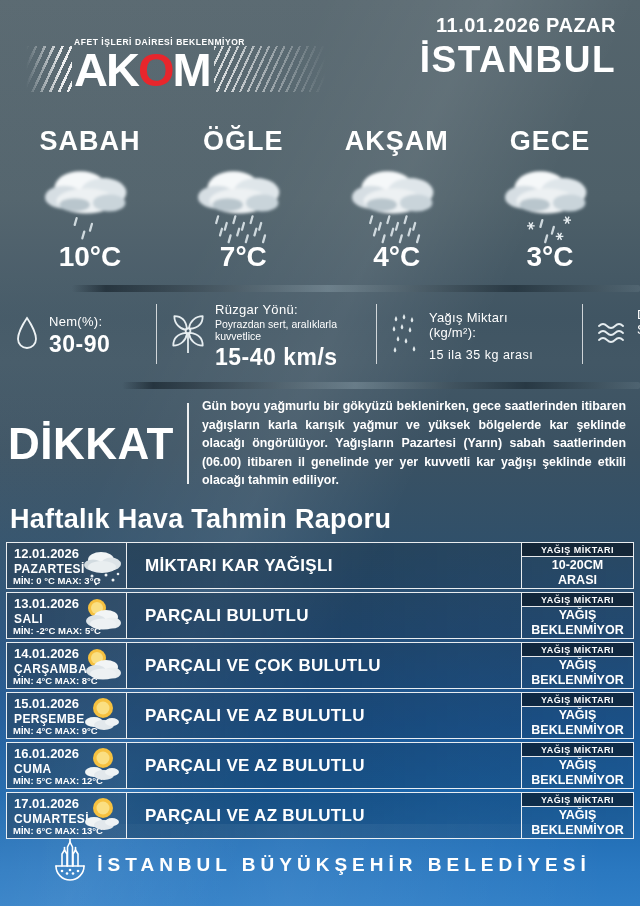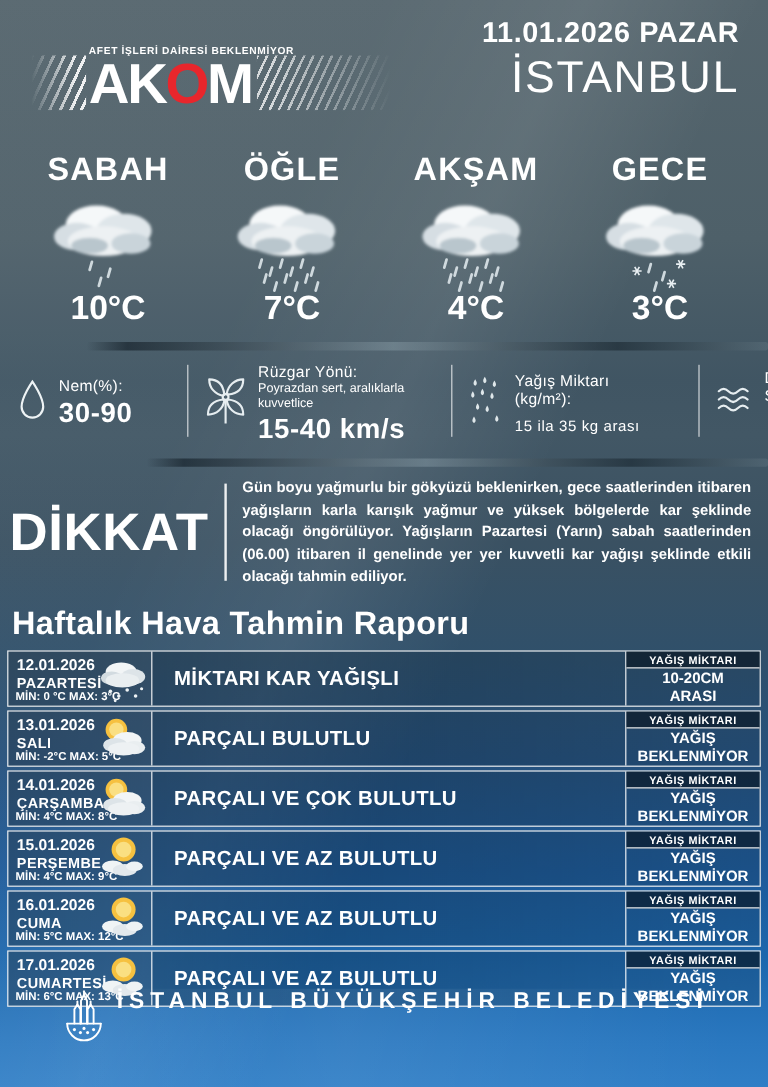--- a/index.html
+++ b/index.html
@@ -27,22 +27,22 @@
     -webkit-mask-image:linear-gradient(90deg, transparent, #000 80%); mask-image:linear-gradient(90deg, transparent, #000 80%);
   }
   .stripes.r {
     width:118px; margin-left:4px;
     background:repeating-linear-gradient(115deg, rgba(255,255,255,0.75) 0 2px, rgba(255,255,255,0) 2px 7px);
     -webkit-mask-image:linear-gradient(90deg, #000 10%, transparent 95%); mask-image:linear-gradient(90deg, #000 10%, transparent 95%);
   }
   .akom-word { font-size:47px; font-weight:900; letter-spacing:-2px; line-height:1; }
   .akom-word .o { color:#e8262c; }
   .hdr-right { position:absolute; right:24px; top:14px; text-align:right; }
-  .hdr-date { font-size:24px; font-weight:800; letter-spacing:0.5px; }
-  .hdr-city { font-size:37px; font-weight:400; letter-spacing:1.5px; margin-top:2px;margin-left:24px; }
+  .hdr-date { font-size:20px; font-weight:800; letter-spacing:0.5px; }
+  .hdr-city { font-size:37px; font-weight:700; letter-spacing:1.5px; margin-top:2px;margin-left:24px; }
 
   
   .daily { display:flex; justify-content:space-between; padding:14px 14px 0 14px; }
   .period { width:152px; text-align:center; }
   .p-label { font-size:27px; font-weight:800; letter-spacing:1px; }
   .p-icon { width:122px; height:88px; margin:0 auto; }
   .p-icon svg { width:100%; height:100%; }
   .p-temp { font-size:28px; font-weight:800; margin-top:-4px; }
 
   .shine { height:7px; border-radius:2px;
@@ -81,21 +81,21 @@
   .wicon svg { width:100%; height:100%; }
   .wdesc { display:flex; align-items:center; padding-left:18px; font-size:17px; font-weight:800; letter-spacing:0.3px; }
   .wprec { display:flex; flex-direction:column; border-left:1px solid rgba(255,255,255,0.9); }
   .ph { background:rgba(6,16,26,0.6); border-bottom:1px solid rgba(255,255,255,0.9);
        font-size:9px; font-weight:800; letter-spacing:0.5px; text-align:center; padding:2px 0 1px; }
   .pv { flex:1; display:flex; align-items:center; justify-content:center; text-align:center;
        font-size:12.5px; font-weight:800; line-height:1.2; padding:0 10px; }
 
   
   .footer { position:absolute; left:0; right:0; bottom:0; height:82px;
-    display:flex; justify-content:center; gap:6px;
+    display:flex; align-items:center; justify-content:center; gap:6px;
     background:linear-gradient(90deg, rgba(255,255,255,0) 5%, rgba(255,255,255,0.07) 45%, rgba(255,255,255,0) 95%); }
   .f-text { font-size:19px; font-weight:800; letter-spacing:5px; }
 </style>
 </head>
 <body>
 
 <div class="page">
 
   <div class="hdr">
     <div class="agency">AFET İŞLERİ DAİRESİ BEKLENMİYOR</div>

